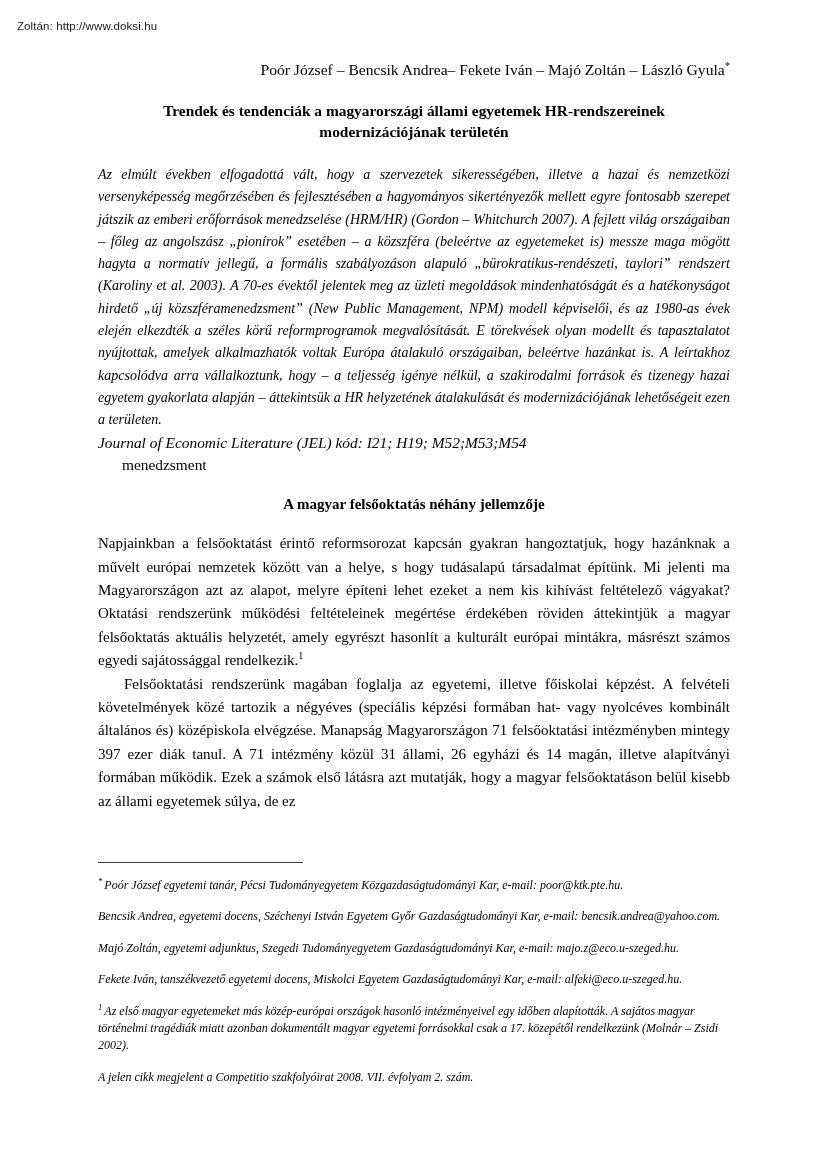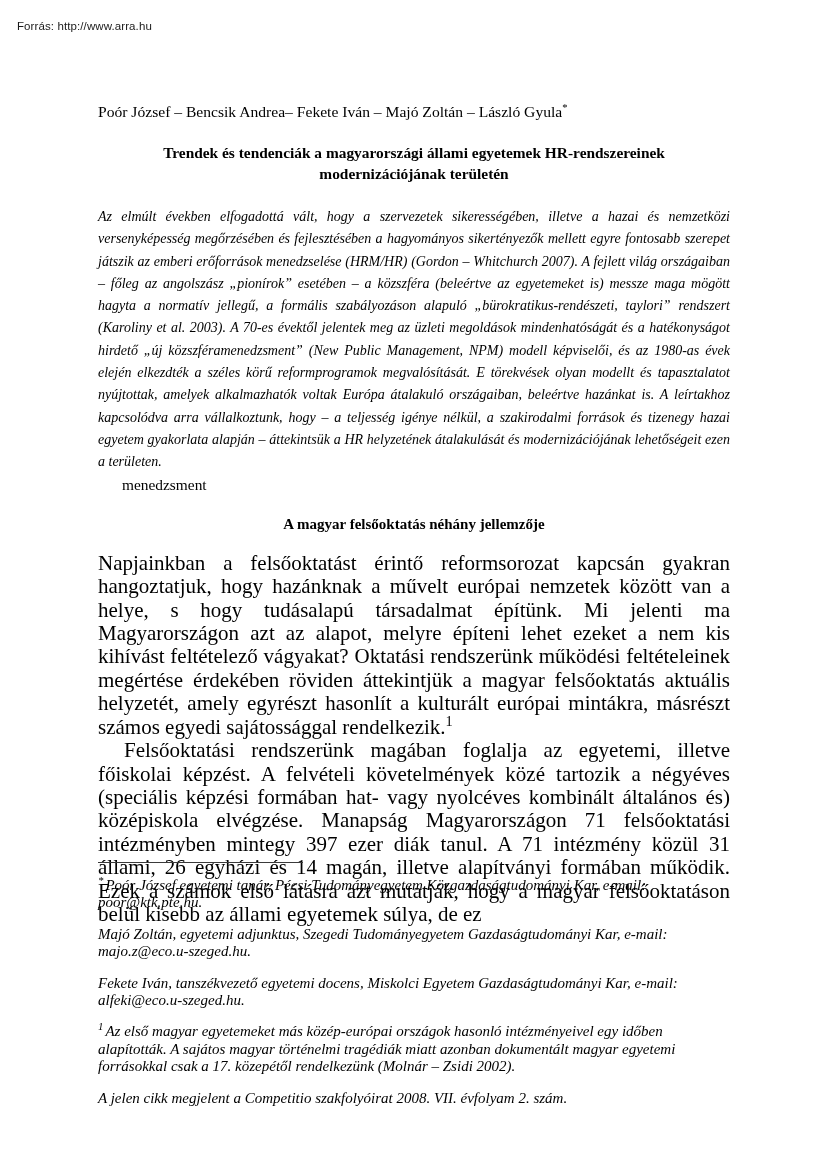--- a/index.html
+++ b/index.html
@@ -36,22 +36,22 @@
 
   
   .content {
     position: absolute;
     left: 98px;
     top: 0;
     width: 632px;
   }
 
   .authors {
-    margin-top: 102px;
-    text-align: left;
+    margin-top: 60px;
+    text-align: right;
     font-size: 15.6px;
     line-height: 20px;
     white-space: nowrap;
   }
   .sup {
     font-size: 0.68em;
     vertical-align: super;
     line-height: 0;
   }
 
@@ -90,21 +90,21 @@
   .section-heading {
     margin-top: 18px;
     text-align: center;
     font-weight: bold;
     font-size: 15px;
     line-height: 21px;
   }
 
   .body-para {
     margin-top: 17px;
-    font-size: 21px;
+    font-size: 15px;
     line-height: 23.4px;
     text-align: justify;
     text-justify: inter-word;
   }
   .body-para.indented {
     margin-top: 0;
     text-indent: 26px;
   }
 
   
@@ -115,67 +115,69 @@
     width: 632px;
   }
   .fn-rule {
     width: 205px;
     height: 0;
     border-top: 1.3px solid #3a3a3a;
     margin-bottom: 8px;
   }
   .fn-item {
     font-style: italic;
-    font-size: 15px;
+    font-size: 12px;
     line-height: 17.4px;
     text-align: justify;
     text-justify: inter-word;
     margin-top: 14px;
   }
   .fn-item.nojust {
     text-align: left;
   }
   .fn-marker {
     font-size: 0.72em;
     vertical-align: super;
     line-height: 0;
     padding-right: 2px;
   }
 </style>
 </head>
 <body>
 
 <div class="page">
 
-  <div class="source-banner">Forrás: http://www.arra.hu</div>
+  <div class="source-banner">Zoltán: http://www.doksi.hu</div>
 
   <div class="content">
 
     <div class="authors"><span>Poór József – Bencsik Andrea– Fekete Iván – Majó Zoltán – László Gyula</span><span class="sup">*</span></div>
 
     <div class="doc-title">Trendek és tendenciák a magyarországi állami egyetemek HR-rendszereinek modernizációjának területén</div>
 
     <div class="abstract">Az elmúlt években elfogadottá vált, hogy a szervezetek sikerességében, illetve a hazai és nemzetközi versenyképesség megőrzésében és fejlesztésében a hagyományos sikertényezők mellett egyre fontosabb szerepet játszik az emberi erőforrások menedzselése (HRM/HR) (Gordon – Whitchurch 2007). A fejlett világ országaiban – főleg az angolszász „pionírok” esetében – a közszféra (beleértve az egyetemeket is) messze maga mögött hagyta a normatív jellegű, a formális szabályozáson alapuló „bürokratikus-rendészeti, taylori” rendszert (Karoliny et al. 2003). A 70-es évektől jelentek meg az üzleti megoldások mindenhatóságát és a hatékonyságot hirdető „új közszféramenedzsment” (New Public Management, NPM) modell képviselői, és az 1980-as évek elején elkezdték a széles körű reformprogramok megvalósítását. E törekvések olyan modellt és tapasztalatot nyújtottak, amelyek alkalmazhatók voltak Európa átalakuló országaiban, beleértve hazánkat is. A leírtakhoz kapcsolódva arra vállalkoztunk, hogy – a teljesség igénye nélkül, a szakirodalmi források és tizenegy hazai egyetem gyakorlata alapján – áttekintsük a HR helyzetének átalakulását és modernizációjának lehetőségeit ezen a területen.</div>
 
+    <div class="meta-line">Journal of Economic Literature (JEL) kód: I21; H19; M52;M53;M54</div>
 
     <div class="keywords-cont">menedzsment</div>
 
     <div class="section-heading">A magyar felsőoktatás néhány jellemzője</div>
 
     <div class="body-para"><span>Napjainkban a felsőoktatást érintő reformsorozat kapcsán gyakran hangoztatjuk, hogy hazánknak a művelt európai nemzetek között van a helye, s hogy tudásalapú társadalmat építünk. Mi jelenti ma Magyarországon azt az alapot, melyre építeni lehet ezeket a nem kis kihívást feltételező vágyakat?    Oktatási rendszerünk működési feltételeinek megértése érdekében röviden áttekintjük a magyar felsőoktatás aktuális helyzetét, amely egyrészt hasonlít a kulturált európai mintákra, másrészt számos egyedi sajátossággal rendelkezik.</span><span class="sup">1</span></div>
 
     <div class="body-para indented">Felsőoktatási rendszerünk magában foglalja az egyetemi, illetve főiskolai képzést. A felvételi követelmények közé tartozik a négyéves (speciális képzési formában hat- vagy nyolcéves kombinált általános és) középiskola elvégzése. Manapság Magyarországon 71 felsőoktatási intézményben mintegy 397 ezer diák tanul. A 71 intézmény közül 31 állami, 26 egyházi és 14 magán, illetve alapítványi formában működik. Ezek a számok első látásra azt mutatják, hogy a magyar felsőoktatáson belül kisebb az állami egyetemek súlya, de ez</div>
 
   </div>
 
   <div class="footnotes">
     <div class="fn-rule"></div>
 
     <div class="fn-item nojust"><span class="fn-marker">*</span><span>Poór József egyetemi tanár, Pécsi Tudományegyetem Közgazdaságtudományi Kar, e-mail: poor@ktk.pte.hu.</span></div>
 
+    <div class="fn-item">Bencsik Andrea, egyetemi docens, Széchenyi István Egyetem Győr Gazdaságtudományi Kar, e-mail: bencsik.andrea@yahoo.com.</div>
 
     <div class="fn-item nojust">Majó Zoltán, egyetemi adjunktus, Szegedi Tudományegyetem Gazdaságtudományi Kar, e-mail: majo.z@eco.u-szeged.hu.</div>
 
     <div class="fn-item nojust">Fekete Iván, tanszékvezető egyetemi docens, Miskolci Egyetem Gazdaságtudományi Kar, e-mail: alfeki@eco.u-szeged.hu.</div>
 
 
     <div class="fn-item nojust"><span class="fn-marker">1</span><span>Az első magyar egyetemeket más közép-európai országok hasonló intézményeivel egy időben alapították. A sajátos magyar történelmi tragédiák miatt azonban dokumentált magyar egyetemi forrásokkal csak a 17. közepétől rendelkezünk (Molnár – Zsidi 2002).</span></div>
 
     <div class="fn-item nojust">A jelen cikk megjelent a Competitio szakfolyóirat 2008. VII. évfolyam  2. szám.</div>
   </div>

